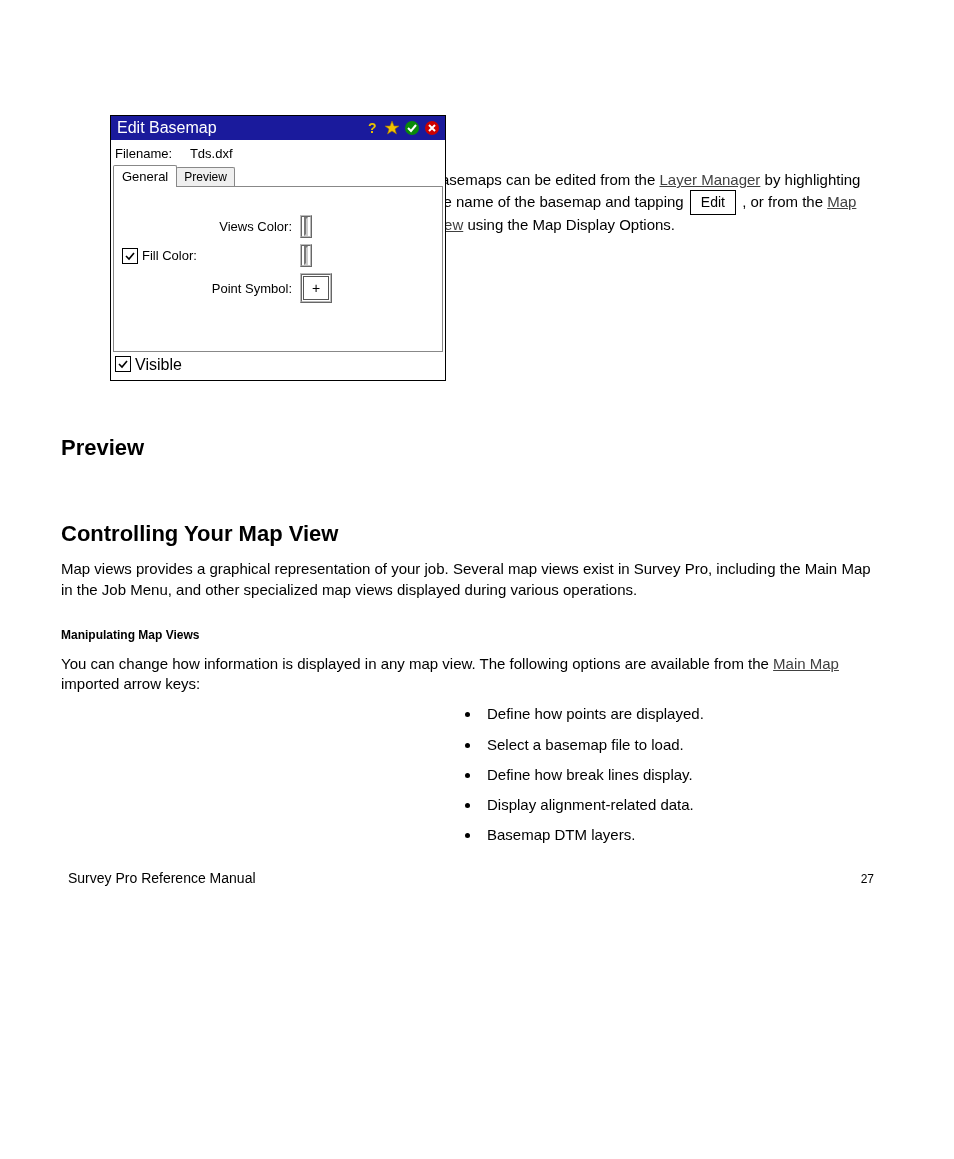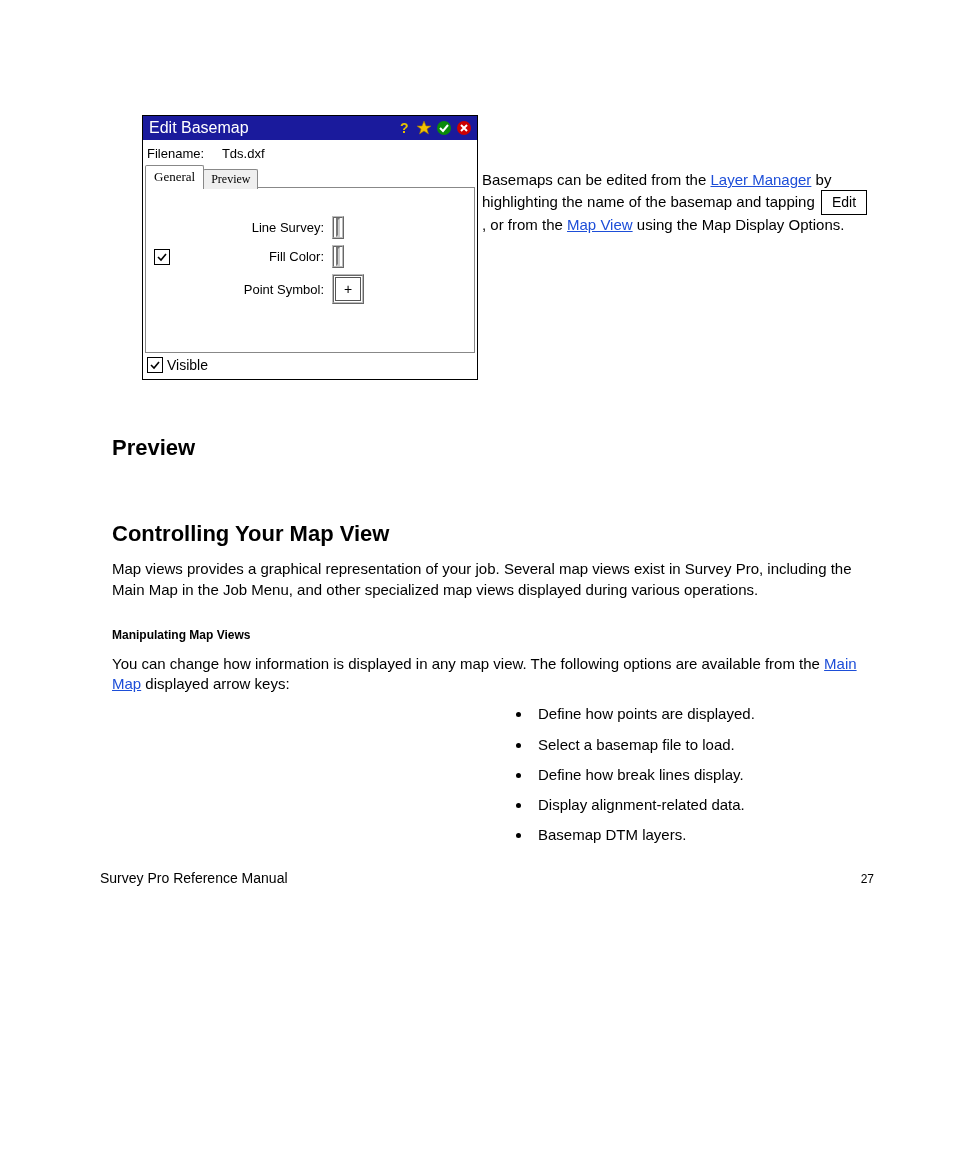--- a/index.html
+++ b/index.html
@@ -6,23 +6,22 @@
     margin: 0;
     padding: 0;
     font-family: "Times New Roman", serif;
     font-size: 16px;
     color: #000;
     background: #fff;
     width: 954px;
   }
   .page {
     position: relative;
-    padding: 110px 80px 60px 80px;
+    padding: 110px 80px 60px 61px;
     box-sizing: border-box;
-    margin-left: 32px;
   }
   
   .dialog {
     position: absolute;
     left: 110px;
     top: 115px;
     width: 334px;
     border: 1px solid #000;
     background: #fff;
     font-family: Tahoma, Arial, sans-serif;
@@ -49,23 +48,22 @@
     background: #fff;
     padding: 2px 2px 2px 2px;
   }
   .filename-row {
     padding: 4px 2px 4px 2px;
     font-size: 13px;
   }
   
   .tabstrip {
     display: flex;
-    align-items: center;
+    align-items: flex-start;
     padding-left: 0px;
-    font-family: Liberation Serif, serif;
   }
   .tab {
     border: 1px solid #888;
     border-bottom: none;
     padding: 3px 8px;
     font-size: 13px;
     background: #efefef;
     border-radius: 2px 2px 0 0;
     margin-right: -1px;
     position: relative;
@@ -91,21 +89,21 @@
     align-items: center;
     margin: 6px 0;
   }
   .field-row .label {
     flex: 0 0 170px;
     text-align: right;
     padding-right: 8px;
     font-size: 13px;
   }
   .label-with-check {
-    display: inline-flex; align-items: center; justify-content: space-between; width: 100%;
+    display: inline-flex; align-items: center; justify-content: flex-start; width: 100%;
   }
   .swatch-outer {
     border: 2px ridge #bbb;
     padding: 2px;
     display: inline-block;
   }
   .swatch {
     width: 62px; height: 14px;
     border: 2px inset #ccc;
     box-sizing: border-box;
@@ -127,36 +125,36 @@
   .checkbox {
     width: 14px; height: 14px;
     border: 1px solid #000;
     display: inline-flex; align-items: center; justify-content: center;
     margin-right: 4px;
     background: #fff;
   }
   .checkbox svg { display:block; }
   .visible-row {
     padding: 4px 2px 4px 2px;
-    display: flex; align-items: center;
-    font-size: 14px;
+    display: flex; 
+    font-size: 16px;
   }
 
   
   .body-text {
     font-family: Arial, Helvetica, sans-serif;
     font-size: 15px;
     line-height: 1.35;
   }
   .lead-para {
     margin-left: 370px;
     margin-top: 60px;
   }
   .link {
-    color: #1d4ed8;
+    color: #404040;
     text-decoration: underline;
     cursor: pointer;
   }
   .edit-btn-inline {
     display: inline-block;
     border: 1px solid #000;
     padding: 2px 10px;
     font-family: Arial, sans-serif;
     font-size: 14px;
     vertical-align: baseline;
@@ -242,21 +240,21 @@
         <span>Filename:</span>
         &nbsp;&nbsp;&nbsp;
         <span>Tds.dxf</span>
       </div>
       <div class="tabstrip">
         <div class="tab active">General</div>
         <div class="tab inactive">Preview</div>
       </div>
       <div class="tabpanel">
         <div class="field-row">
-          <div class="label">Line Survey:</div>
+          <div class="label">Views Color:</div>
           <span class="swatch-outer"><span class="swatch navy"></span></span>
         </div>
         <div class="field-row">
           <div class="label">
             <span class="label-with-check">
               <span class="checkbox">
                 <svg width="10" height="10" viewBox="0 0 10 10">
                     <path d="M1 5 L4 8 L9 2" stroke="#000" stroke-width="1.6" fill="none"></path>
                   </svg>
               </span>
@@ -297,21 +295,21 @@
 
   <div class="h1">Preview</div>
 
   <div class="h1">Controlling Your Map View</div>
   <div class="para">Map views provides a graphical representation of your job. Several map views exist in Survey Pro, including the Main Map in the Job Menu, and other specialized map views displayed during various operations.</div>
 
   <div class="h2">Manipulating Map Views</div>
   <div class="para">
     <span>You can change how information is displayed in any map view. The following options are available from the </span>
     <span class="link">Main Map</span>
-    <span> displayed arrow keys:</span>
+    <span> imported arrow keys:</span>
   </div>
 
   <ul class="bullets">
     <li>Define how points are displayed.</li>
     <li>Select a basemap file to load.</li>
     <li>Define how break lines display.</li>
     <li>Display alignment-related data.</li>
     <li>Basemap DTM layers.</li>
   </ul>
 

